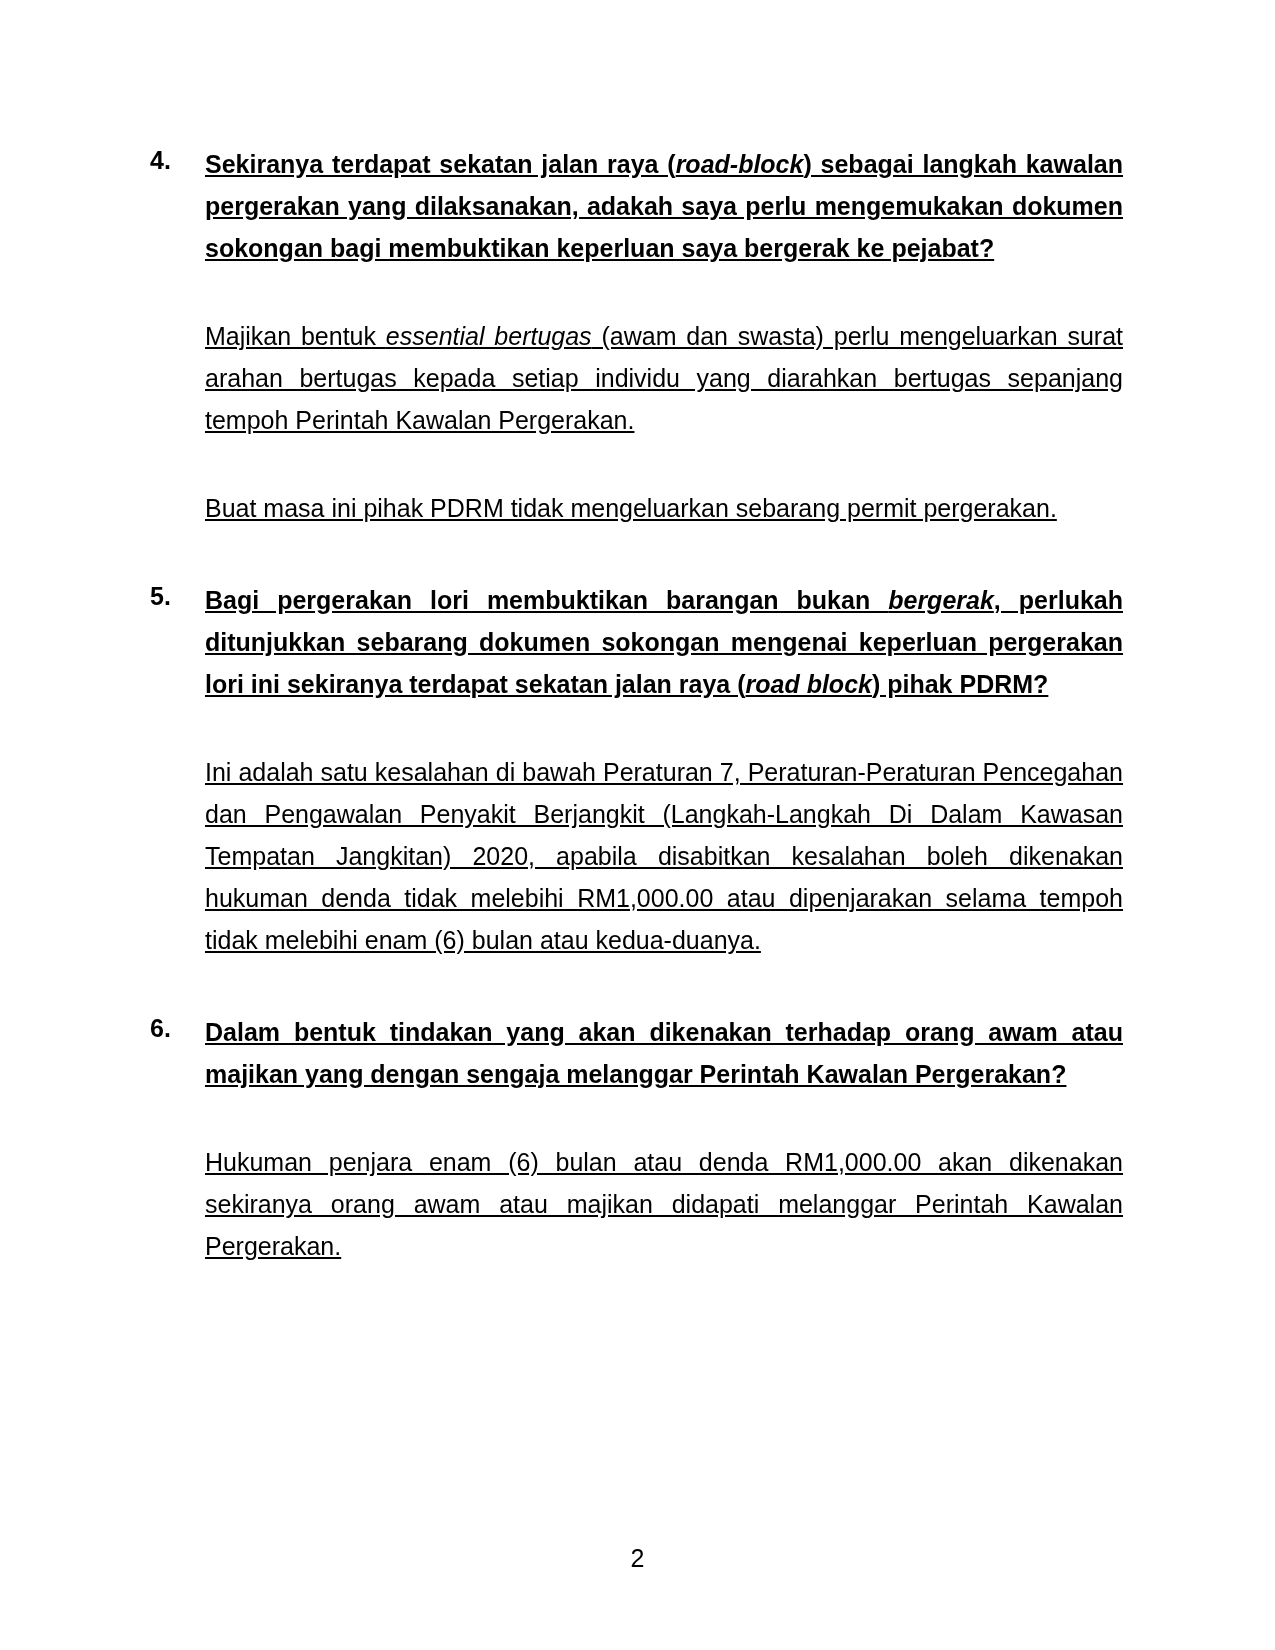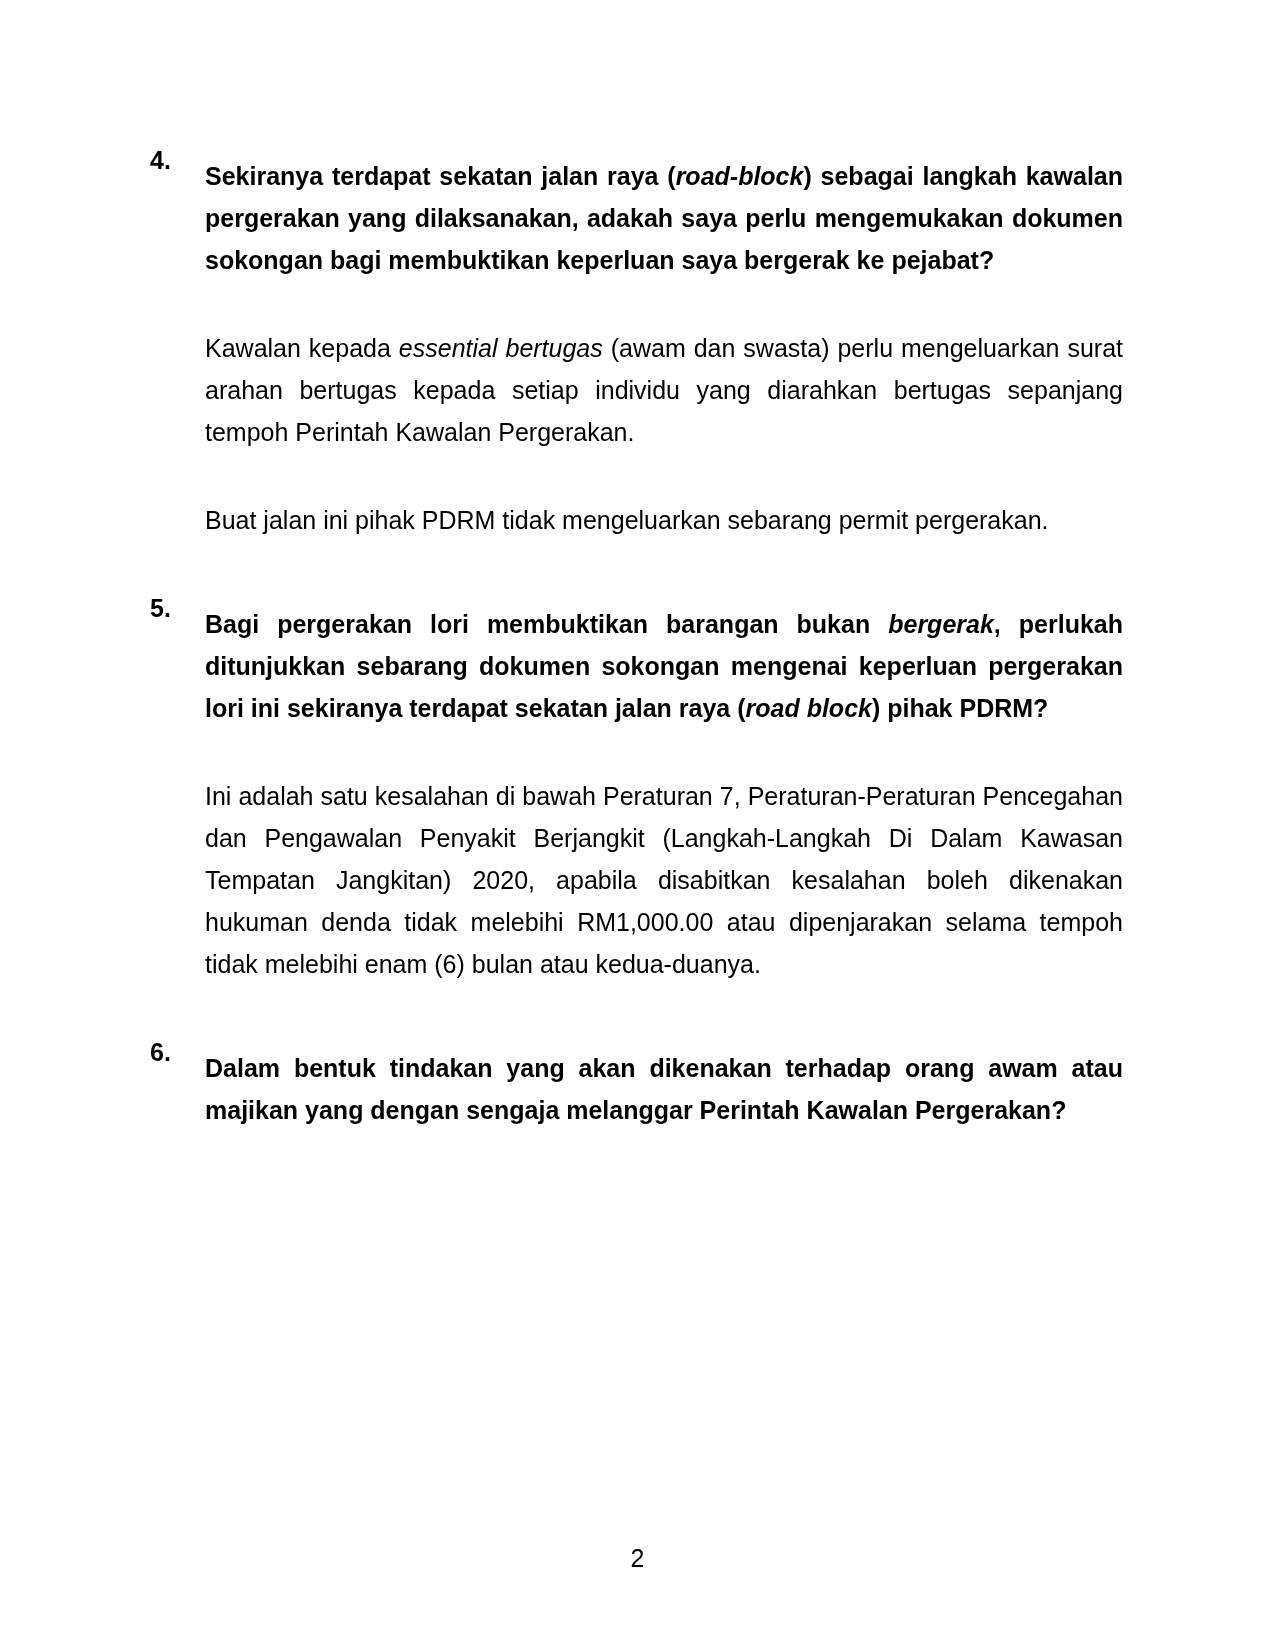--- a/index.html
+++ b/index.html
@@ -32,22 +32,23 @@
     width: 55px;
     flex-shrink: 0;
     font-weight: 700;
     text-align: left;
   }
   .ibody {
     flex: 1;
     min-width: 0;
   }
   .para {
-    margin: 16px 0 46px 0;
+    margin: 4px 0 46px 0;
     text-align: justify;
+    text-decoration: underline;
   }
   .question {
     font-weight: 700;
   }
   .it {
     font-style: italic;
   }
   .footer {
     position: absolute;
     left: 0;
@@ -59,36 +60,37 @@
 </head>
 <body>
 
 <div class="page">
   <div class="content">
 
     <section class="item">
       <div class="num">4.</div>
       <div class="ibody">
         <p class="para question"><span>Sekiranya terdapat sekatan jalan raya (</span><span class="it">road-block</span><span>) sebagai langkah kawalan pergerakan yang dilaksanakan, adakah saya perlu mengemukakan dokumen sokongan bagi membuktikan keperluan saya bergerak ke pejabat?</span></p>
-        <p class="para"><span>Kawalan kepada </span><span class="it">essential bertugas</span><span> (awam dan swasta) perlu mengeluarkan surat arahan bertugas kepada setiap individu yang diarahkan bertugas sepanjang tempoh Perintah Kawalan Pergerakan.</span></p>
-        <p class="para"><span>Buat jalan ini pihak PDRM tidak mengeluarkan sebarang permit pergerakan.</span></p>
+        <p class="para"><span>Majikan bentuk </span><span class="it">essential bertugas</span><span> (awam dan swasta) perlu mengeluarkan surat arahan bertugas kepada setiap individu yang diarahkan bertugas sepanjang tempoh Perintah Kawalan Pergerakan.</span></p>
+        <p class="para"><span>Buat masa ini pihak PDRM tidak mengeluarkan sebarang permit pergerakan.</span></p>
       </div>
     </section>
 
     <section class="item">
       <div class="num">5.</div>
       <div class="ibody">
         <p class="para question"><span>Bagi pergerakan lori membuktikan barangan bukan </span><span class="it">bergerak</span><span>, perlukah ditunjukkan sebarang dokumen sokongan mengenai keperluan pergerakan lori ini sekiranya terdapat sekatan jalan raya (</span><span class="it">road block</span><span>) pihak PDRM?</span></p>
         <p class="para"><span>Ini adalah satu kesalahan di bawah Peraturan 7, Peraturan-Peraturan Pencegahan dan Pengawalan Penyakit Berjangkit (Langkah-Langkah Di Dalam Kawasan Tempatan Jangkitan) 2020, apabila disabitkan kesalahan boleh dikenakan hukuman denda tidak melebihi RM1,000.00 atau dipenjarakan selama tempoh tidak melebihi enam (6) bulan atau kedua-duanya.</span></p>
       </div>
     </section>
 
     <section class="item">
       <div class="num">6.</div>
       <div class="ibody">
         <p class="para question"><span>Dalam bentuk tindakan yang akan dikenakan terhadap orang awam atau majikan yang dengan sengaja melanggar Perintah Kawalan Pergerakan?</span></p>
+        <p class="para"><span>Hukuman penjara enam (6) bulan atau denda RM1,000.00 akan dikenakan sekiranya orang awam atau majikan didapati melanggar Perintah Kawalan Pergerakan.</span></p>
       </div>
     </section>
 
   </div>
 
   <div class="footer">2</div>
 </div>
 
 </body></html>

